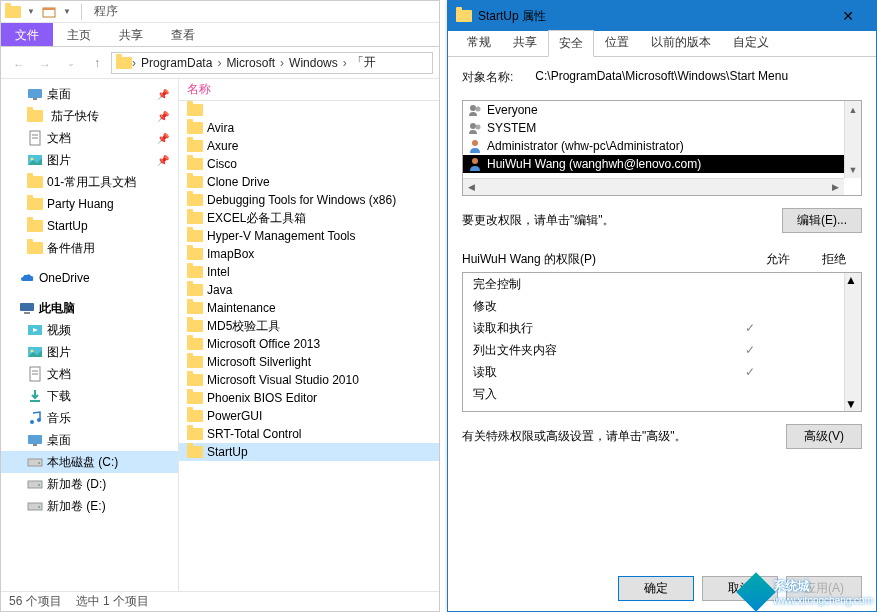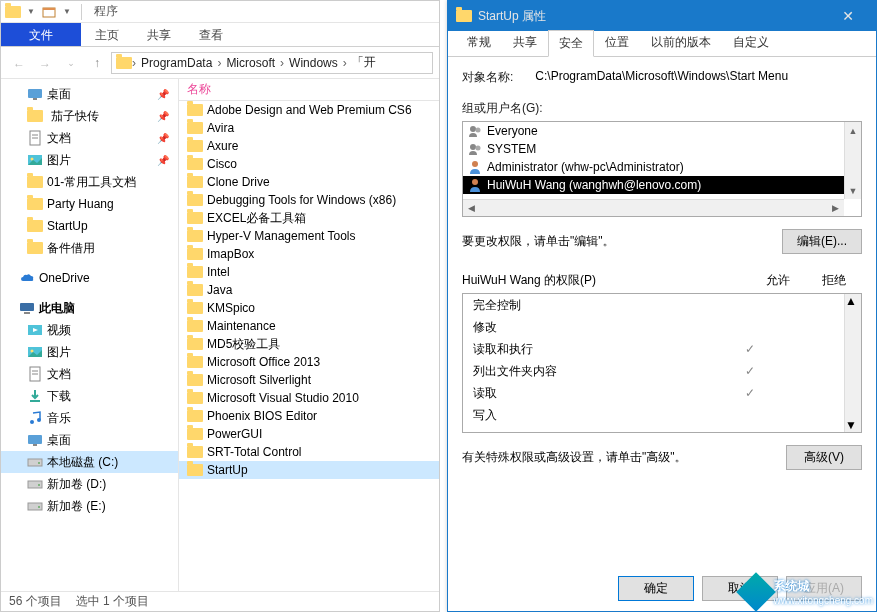--- a/index.html
+++ b/index.html
@@ -6,21 +6,21 @@
 body { width: 877px; height: 612px; background: #fff; overflow: hidden; position: relative; }
 
 
 .explorer { position: absolute; left: 0; top: 0; width: 440px; height: 612px; border: 1px solid #ccc; background: #fff; }
 .titlebar { height: 22px; background: #fff; display: flex; align-items: center; padding: 0 4px; border-bottom: 1px solid #e5e5e5; }
 .titlebar .ticon { width: 16px; height: 16px; margin-right: 2px; display: inline-flex; align-items: center; justify-content: center; }
 .titlebar .title { margin-left: 8px; color: #555; }
 .sep { width: 1px; height: 16px; background: #d0d0d0; margin: 0 4px; }
 
 .ribbon-tabs { height: 24px; background: #fff; display: flex; align-items: stretch; border-bottom: 1px solid #d0d0d0; }
-.ribbon-tabs .file { background: #1d4ed8; color: #fff; padding: 4px 28px; }
+.ribbon-tabs .file { background: #8b5cf6; color: #fff; padding: 4px 14px; }
 .ribbon-tabs .rtab { padding: 4px 14px; color: #444; }
 
 .navbar { height: 32px; display: flex; align-items: center; padding: 0 6px; border-bottom: 1px solid #e5e5e5; }
 .navbtn { width: 24px; height: 24px; display: inline-flex; align-items: center; justify-content: center; color: #888; margin-right: 2px; }
 .navbtn.disabled { color: #bbb; }
 .breadcrumb { flex: 1; height: 22px; border: 1px solid #ccc; background: #fff; display: flex; align-items: center; padding: 0 4px; overflow: hidden; }
 .breadcrumb .crumb { padding: 0 5px; color: #222; white-space: nowrap; }
 .breadcrumb .car { color: #666; }
 
 .body { display: flex; height: calc(100% - 22px - 24px - 32px - 20px); }
@@ -41,21 +41,21 @@
 .status { height: 20px; border-top: 1px solid #e5e5e5; display: flex; align-items: center; padding: 0 8px; color: #555; gap: 14px; }
 
 
 .folder { width: 16px; height: 12px; background: #ffd76b; border-radius: 1px; position: relative; display: inline-block; }
 .folder:before { content: ''; position: absolute; top: -3px; left: 0; width: 6px; height: 3px; background: #ffd76b; border-radius: 1px 1px 0 0; }
 
 .icon16 { width: 16px; height: 16px; display: inline-flex; align-items: center; justify-content: center; }
 
 
 .props { position: absolute; left: 447px; top: 0; width: 430px; height: 612px; background: #fff; border: 1px solid #1979ca; box-shadow: 0 0 4px rgba(0,0,0,0.2); }
-.props .ptitle { height: 30px; background: #1979ca; color: #e5e5e5; display: flex; align-items: center; padding: 0 8px; }
+.props .ptitle { height: 30px; background: #1979ca; color: #000000; display: flex; align-items: center; padding: 0 8px; }
 .props .ptitle .close { margin-left: auto; width: 40px; text-align: center; font-size: 14px; }
 .props .ptabs { height: 26px; display: flex; align-items: flex-end; padding: 0 8px; border-bottom: 1px solid #ccc; background: #fff; }
 .props .ptab { padding: 4px 10px; color: #333; border: 1px solid transparent; }
 .props .ptab.active { border: 1px solid #ccc; border-bottom: 1px solid #fff; background: #fff; position: relative; top: 1px; }
 .props .pcontent { padding: 12px 14px; }
 .props .lbl { color: #222; }
 .props .objrow { display: flex; margin-bottom: 14px; }
 .props .objval { margin-left: 22px; }
 .props .ulist { border: 1px solid #aaa; height: 96px; margin-top: 4px; position: relative; }
 .props .ulist .scroll { position: absolute; right: 0; top: 0; bottom: 17px; width: 17px; background: #f0f0f0; border-left: 1px solid #ddd; }
@@ -306,21 +306,20 @@
           <span style="margin-left:4px">新加卷 (E:)</span>
         </div>
       </div>
     <div class="list">
       <div class="colhdr">名称</div>
       <div class="rows" id="rows">
           <div class="row ">
             <span class="icon16">
               <span class="folder"></span>
             </span>
-            <span class="fname">Adobe Design and Web Premium CS6</span>
           </div>
           <div class="row ">
             <span class="icon16">
               <span class="folder"></span>
             </span>
             <span class="fname">Avira</span>
           </div>
           <div class="row ">
             <span class="icon16">
               <span class="folder"></span>
@@ -367,26 +366,20 @@
             <span class="icon16">
               <span class="folder"></span>
             </span>
             <span class="fname">Intel</span>
           </div>
           <div class="row ">
             <span class="icon16">
               <span class="folder"></span>
             </span>
             <span class="fname">Java</span>
-          </div>
-          <div class="row ">
-            <span class="icon16">
-              <span class="folder"></span>
-            </span>
-            <span class="fname">KMSpico</span>
           </div>
           <div class="row ">
             <span class="icon16">
               <span class="folder"></span>
             </span>
             <span class="fname">Maintenance</span>
           </div>
           <div class="row ">
             <span class="icon16">
               <span class="folder"></span>
@@ -459,21 +452,20 @@
       <div class="ptab active">安全</div>
       <div class="ptab ">位置</div>
       <div class="ptab ">以前的版本</div>
       <div class="ptab ">自定义</div>
     </div>
   <div class="pcontent">
     <div class="objrow">
       <span class="lbl">对象名称:</span>
       <span class="objval">C:\ProgramData\Microsoft\Windows\Start Menu</span>
     </div>
-    <div class="lbl">组或用户名(G):</div>
     <div class="ulist">
       <div class="inner" id="ulist">
           <div class="urow ">
             <span class="usericon">
               <svg width="16" height="16">
                 <circle cx="6" cy="6" r="3" fill="#888"></circle>
                 <circle cx="11" cy="7" r="2.5" fill="#aaa"></circle>
                 <path d="M2 14 Q2 10 6 10 Q10 10 10 14 Z" fill="#888"></path>
               </svg>
             </span>

